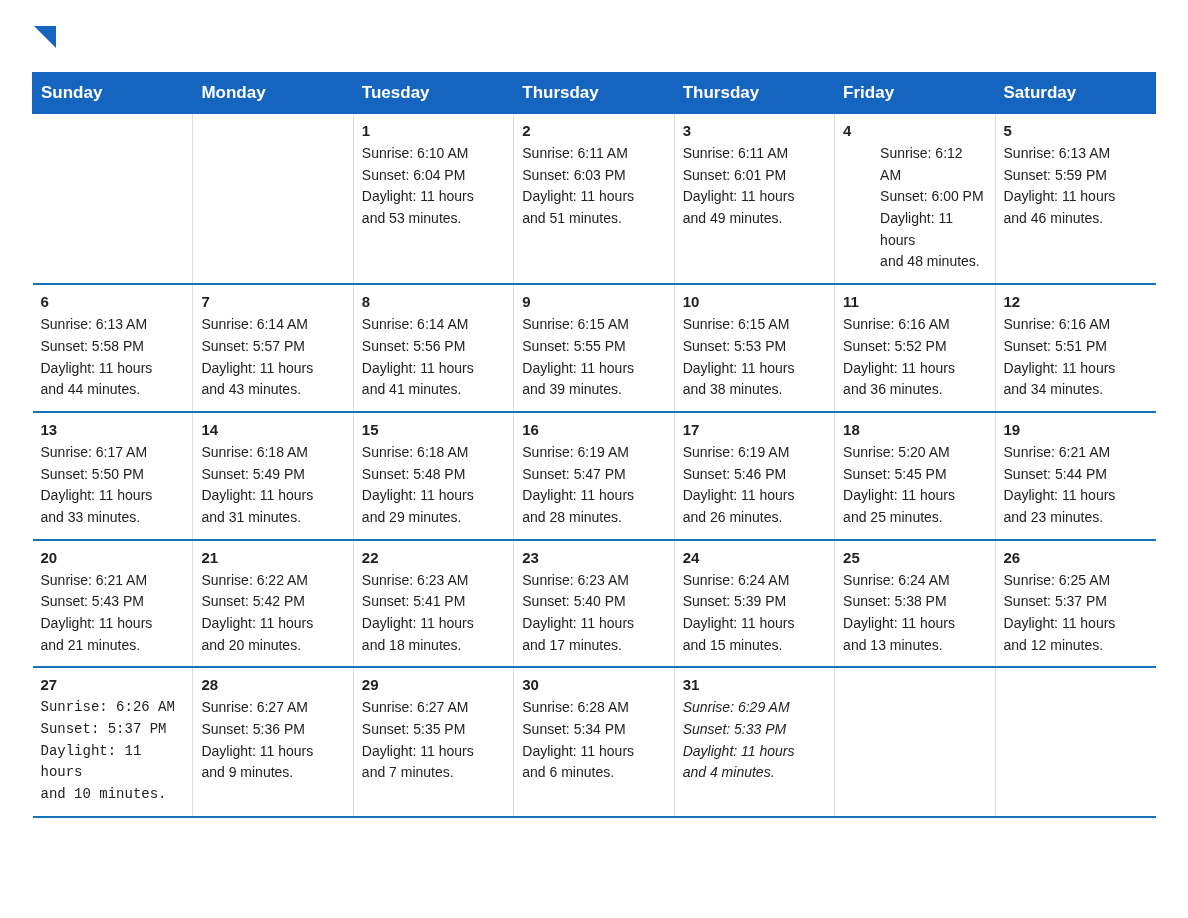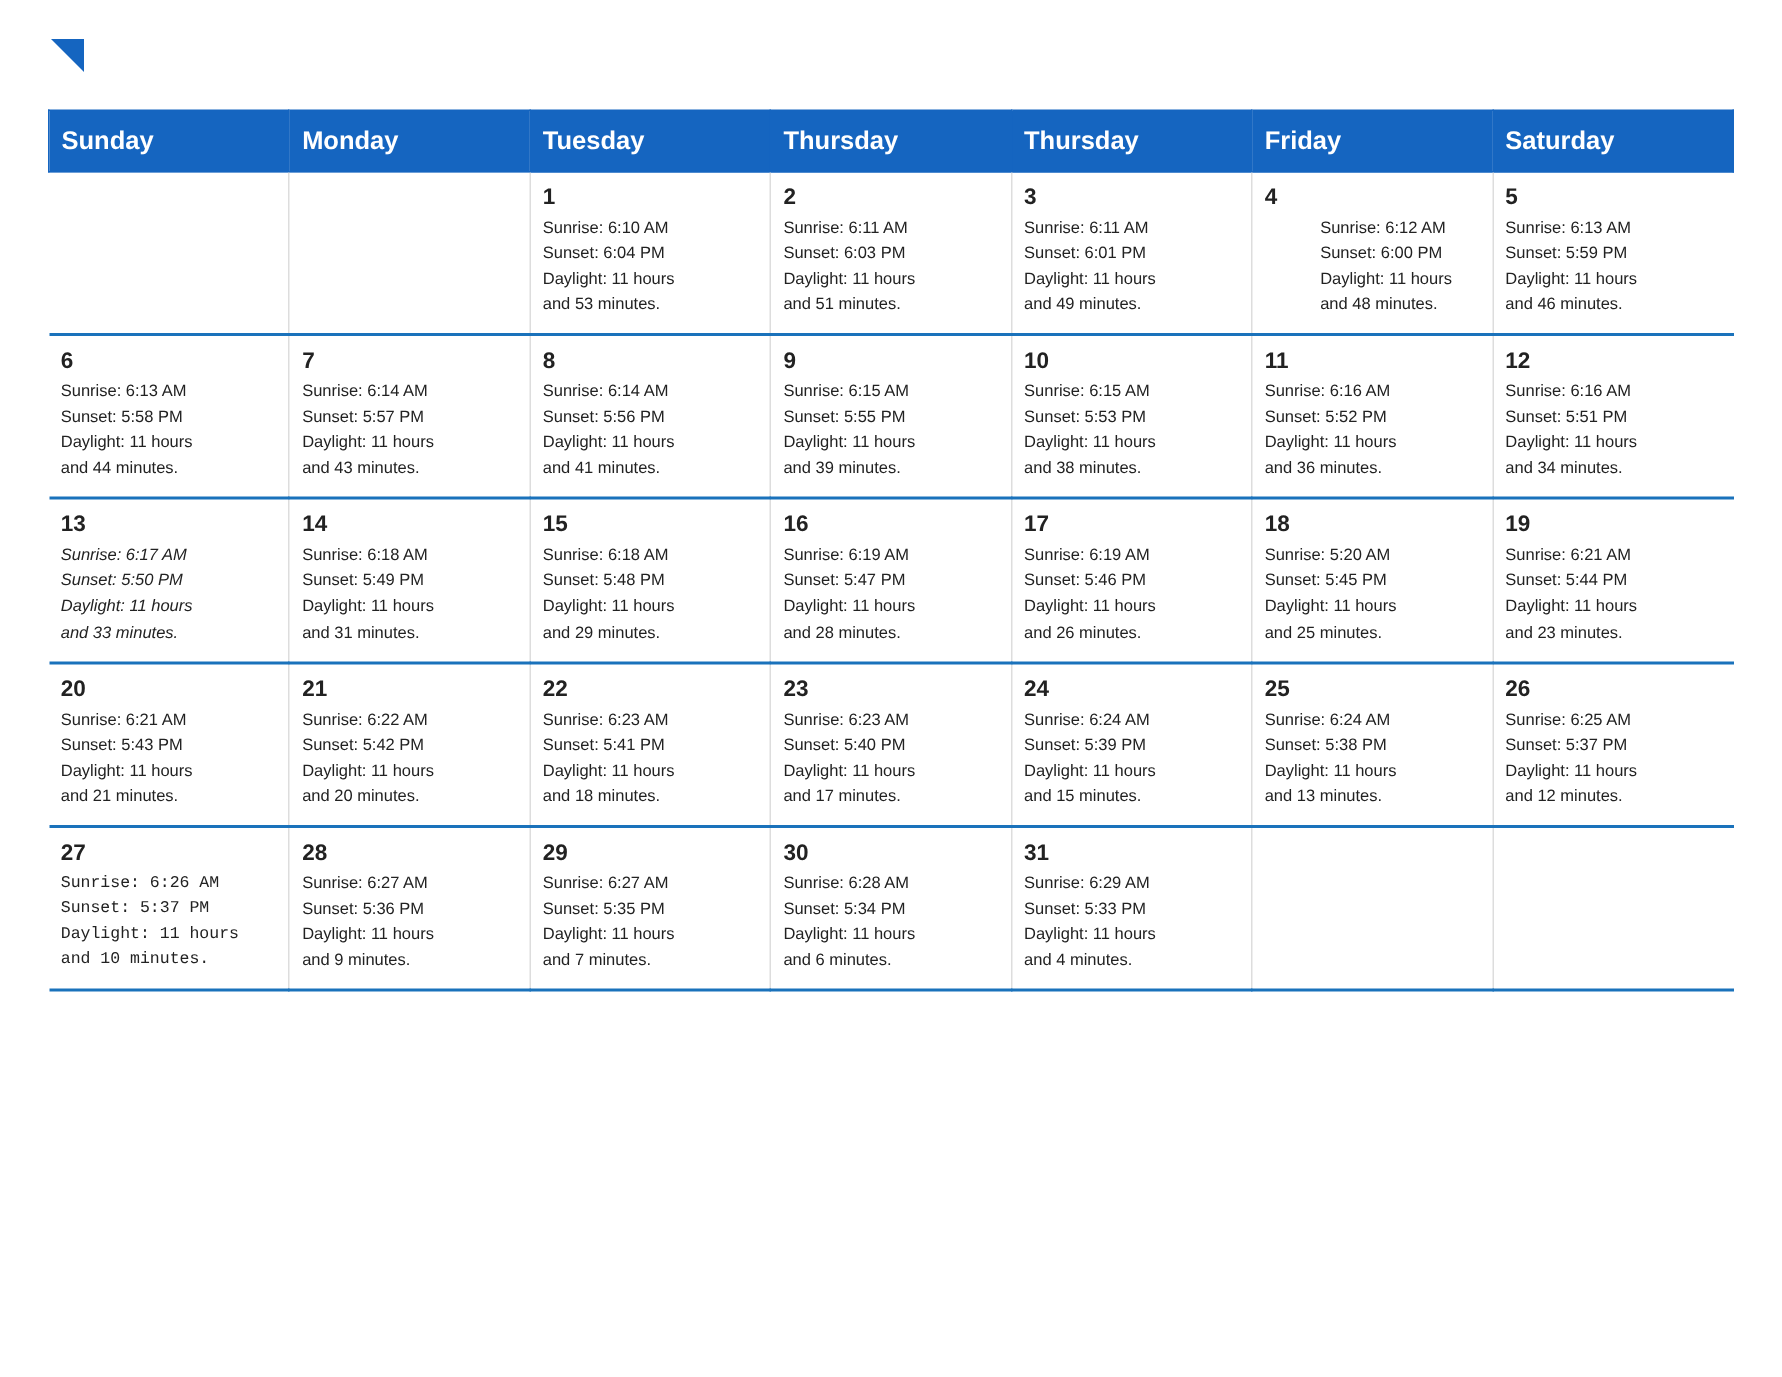--- a/index.html
+++ b/index.html
@@ -60,21 +60,21 @@
     tbody tr td:last-child {
       border-right: none;
     }
     .day-number {
       font-size: 15px;
       font-weight: bold;
       color: #222;
       margin-bottom: 4px;
     }
     .day-info {
-      font-size: 11px;
+      font-size: 14px;
       color: #222;
       line-height: 1.55;
     }
     .empty-cell {
       background: #fff;
     }
     .logo-svg-wrap {
       display: flex;
       flex-direction: column;
       align-items: flex-start;
@@ -221,21 +221,21 @@
           <div class="day-number">12</div>
           <div class="day-info" style="white-space: pre-line;">Sunrise: 6:16 AM
 Sunset: 5:51 PM
 Daylight: 11 hours
 and 34 minutes.</div>
         </td>
       </tr>
       <tr>
         <td>
           <div class="day-number">13</div>
-          <div class="day-info" style="white-space: pre-line; font-style: italic;">Sunrise: 6:17 AM
+          <div class="day-info" style="white-space: pre-line;">Sunrise: 6:17 AM
 Sunset: 5:50 PM
 Daylight: 11 hours
 and 33 minutes.</div>
         </td>
         <td>
           <div class="day-number">14</div>
           <div class="day-info" style="white-space: pre-line;">Sunrise: 6:18 AM
 Sunset: 5:49 PM
 Daylight: 11 hours
 and 31 minutes.</div>
@@ -351,21 +351,21 @@
         </td>
         <td>
           <div class="day-number">30</div>
           <div class="day-info" style="white-space: pre-line;">Sunrise: 6:28 AM
 Sunset: 5:34 PM
 Daylight: 11 hours
 and 6 minutes.</div>
         </td>
         <td>
           <div class="day-number">31</div>
-          <div class="day-info" style="white-space: pre-line;">Sunrise: 6:29 AM
+          <div class="day-info" style="white-space: pre-line; font-style: italic;">Sunrise: 6:29 AM
 Sunset: 5:33 PM
 Daylight: 11 hours
 and 4 minutes.</div>
         </td>
         <td class="empty-cell"></td>
         <td class="empty-cell"></td>
       </tr>
     </tbody>
 </table>
 

